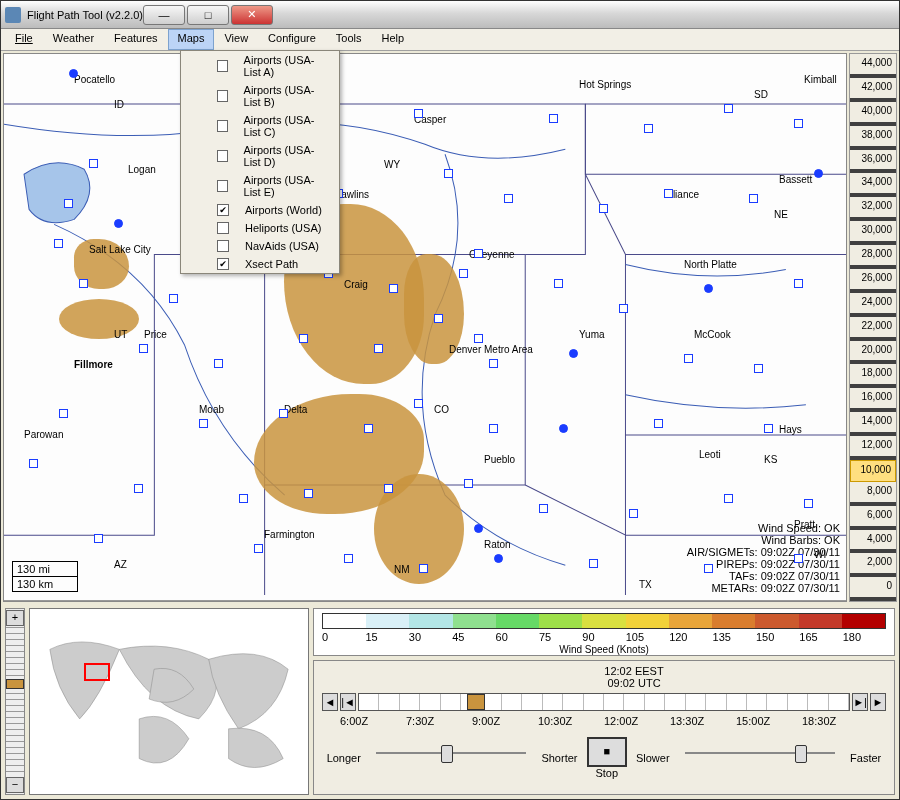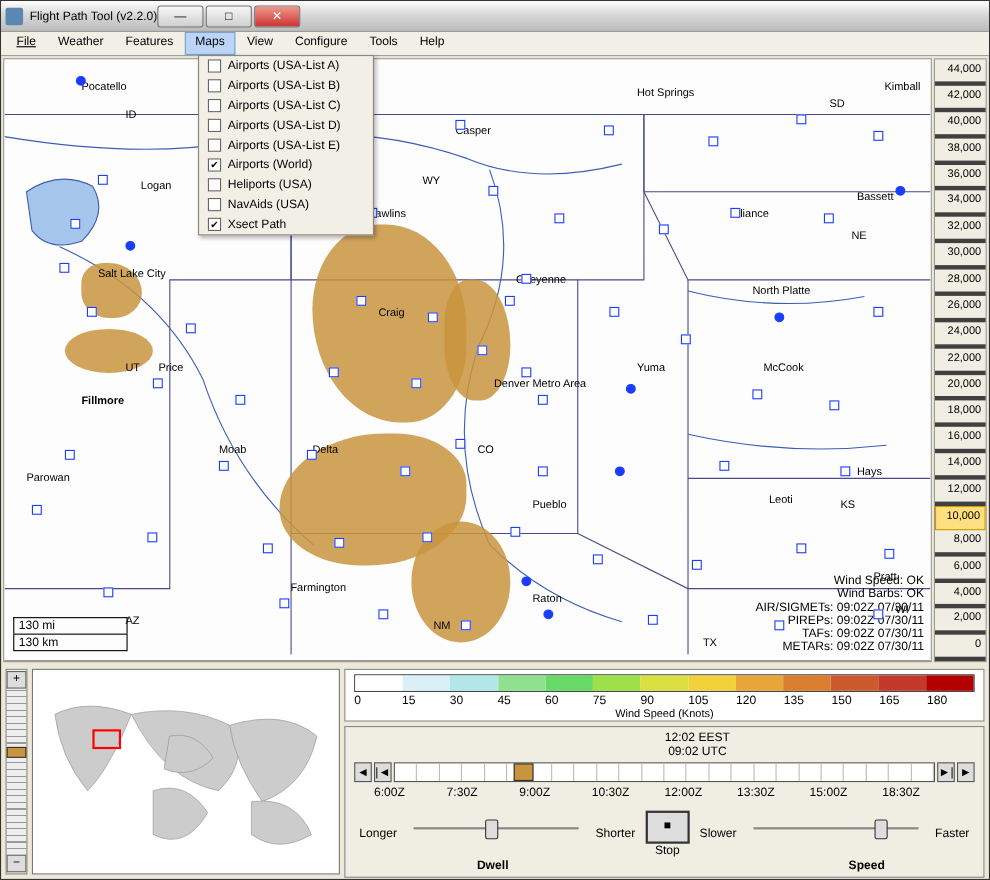--- a/index.html
+++ b/index.html
@@ -10,32 +10,32 @@
 .titlebar .title { flex:0 0 auto; }
 .titlebar .soft { flex:1; text-align:center; color:#888; font-size:18px; font-weight:bold; letter-spacing:1px; font-family:Arial;}
 .winbtns { display:flex; gap:2px;}
 .winbtn { width:42px; height:20px; border:1px solid #777; background:linear-gradient(#f7f7f7,#cfcfcf); display:flex;align-items:center;justify-content:center; border-radius:3px;}
 .winbtn.close{background:linear-gradient(#e98,#c33);color:#fff;}
 .menubar { height:22px; border-bottom:1px solid #a0a0a0; display:flex; align-items:stretch; background:#f2efe6; padding-left:4px;}
 .menuitem { padding:3px 10px; cursor:default;}
 .menuitem u{text-decoration:underline;}
 .menuitem.active{background:#bcd4f6;border:1px solid #7da2ce;padding:2px 9px;}
 .dropdown { position:absolute; top:50px; left:180px; width:160px; background:#f2efe6; border:1px solid #8a867a; box-shadow:2px 2px 4px rgba(0,0,0,.3); z-index:50;}
-.ddrow { display:flex; align-items:center; padding:3px 8px; gap:6px;}
+.ddrow { display:flex; align-items:center; padding:3px 8px; gap:16px;margin-left:28px;}
 .chk{width:12px;height:12px;border:1px solid #666;background:#fff;display:inline-flex;align-items:center;justify-content:center;font-size:9px;}
 .chk.on::after{content:"✔";}
 .content{flex:1;display:flex;}
 .maparea{flex:1;display:flex;flex-direction:column;border:1px solid #888;margin:2px;}
 .mapmain{flex:1;position:relative;background:#fdfdfd;overflow:hidden;border-bottom:1px solid #999;}
 .mapmain svg{position:absolute;inset:0;}
 .citylabel{position:absolute;font-size:10px;color:#000;}
 .airport{position:absolute;width:9px;height:9px;border:1.5px solid #1a3cff;background:#fff;}
 .airport.filled{background:#1a3cff;border-radius:50%;}
 .scalebar{position:absolute;left:8px;bottom:8px;font-size:10px;}
-.scalebar div{border:1px solid #000;border-bottom:none;padding:1px 4px;width:104px;}
+.scalebar div{border:1px solid #000;border-bottom:none;padding:1px 4px;width:66px;}
 .scalebar div:last-child{border-bottom:1px solid #000;}
 .status{position:absolute;right:6px;bottom:6px;font-size:9px;text-align:right;}
 .altbar{width:48px;display:flex;flex-direction:column;border:1px solid #999;margin:2px 2px 2px 0;background:#f0ede2;}
 .altcell{flex:1;border-bottom:4px solid #404040;text-align:right;padding:3px 4px;font-size:10px;}
 .altcell.sel{background:#ffdf80;border:1px solid #c90;}
 .bottom{height:195px;display:flex;gap:4px;padding:4px;}
 .zoomstrip{width:20px;border:1px solid #888;background:#eee;display:flex;flex-direction:column;align-items:center;}
 .zoombtn{width:18px;height:16px;border:1px solid #666;background:#ddd;margin:1px 0;text-align:center;line-height:12px;}
 .zticks{flex:1;width:100%;background:repeating-linear-gradient(to bottom,#999 0,#999 1px,transparent 1px,transparent 6px);position:relative;}
 .zthumb{position:absolute;left:0;right:0;height:10px;top:52px;background:#c9943e;border:1px solid #333;}
@@ -413,22 +413,16 @@
           <div style="text-align:center">
             <div class="stopbtn">■</div>
             <div>Stop</div>
           </div>
           <span>Slower</span>
           <div class="slider">
               <div class="sthumb" style="left:110px"></div>
             </div>
           <span>Faster</span>
         </div>
-        <div style="display:flex;justify-content:space-around;margin-top:2px;">
-          <span style="margin-left:60px;font-weight:bold">Dwell</span>
-          <span></span>
-            <span></span>
-          <span style="margin-right:30px;font-weight:bold">Speed</span>
-        </div>
       </div>
     </div>
   </div>
 </div>
 
 </body></html>

